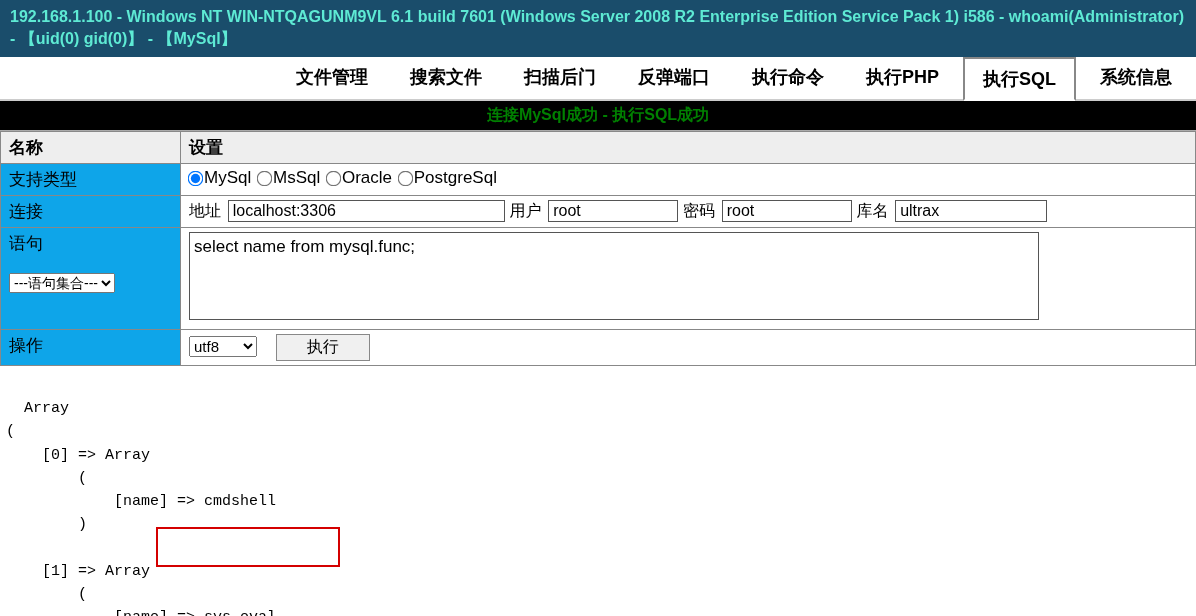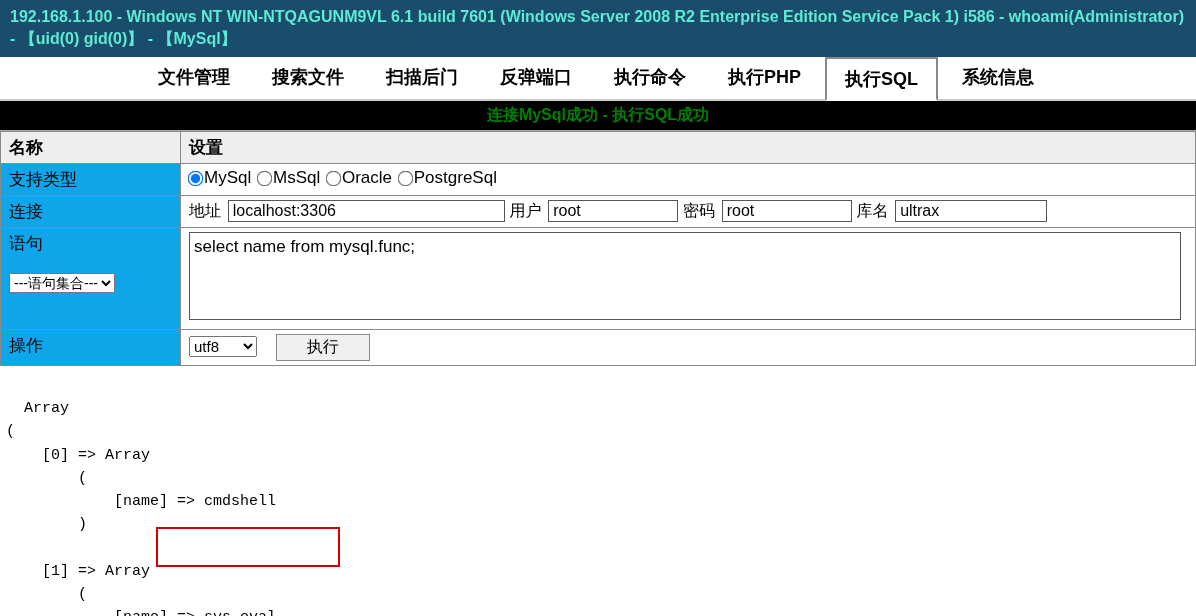--- a/index.html
+++ b/index.html
@@ -15,20 +15,21 @@
       padding: 6px 10px;
       font-weight: bold;
       font-size: 16px;
       line-height: 1.4;
     }
     .tabs {
       display: flex;
       background: #fff;
       padding-left: 140px;
       border-bottom: 2px solid #ccc;
+      justify-content: flex-end;
     }
     .tab {
       padding: 8px 18px;
       font-size: 18px;
       font-weight: bold;
       cursor: pointer;
       border: none;
       background: transparent;
       margin-right: 6px;
     }
@@ -85,21 +86,21 @@
       font-size: 16px;
       border: 1px solid #555;
       padding: 1px 4px;
       font-family: inherit;
     }
     .addr-input { width: 277px; }
     .user-input { width: 130px; }
     .pass-input { width: 130px; }
     .db-input { width: 152px; }
     .sql-textarea {
-      width: 992px;
+      width: 850px;
       height: 88px;
       font-size: 17px;
       font-family: inherit;
       padding: 4px;
       resize: none;
       border: 1px solid #555;
     }
     .stmt-select {
       font-size: 14px;
       margin-top: 18px;

